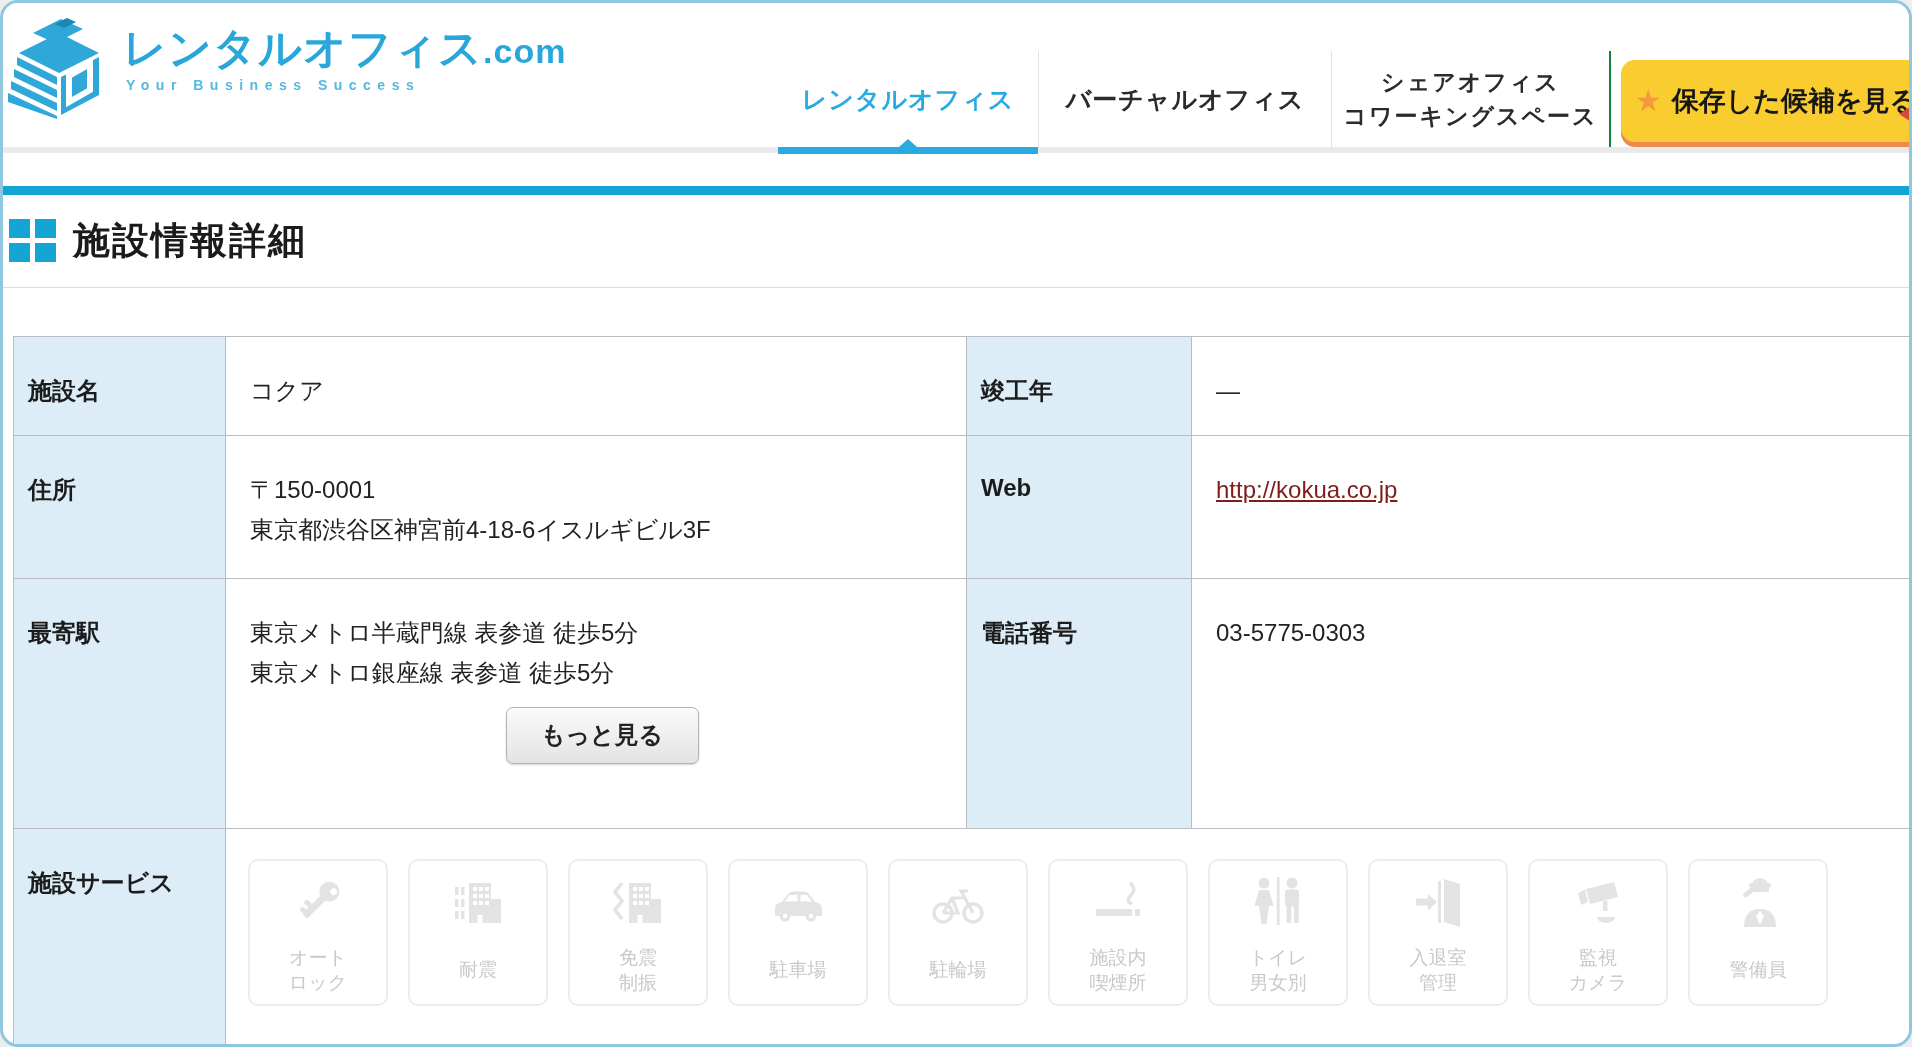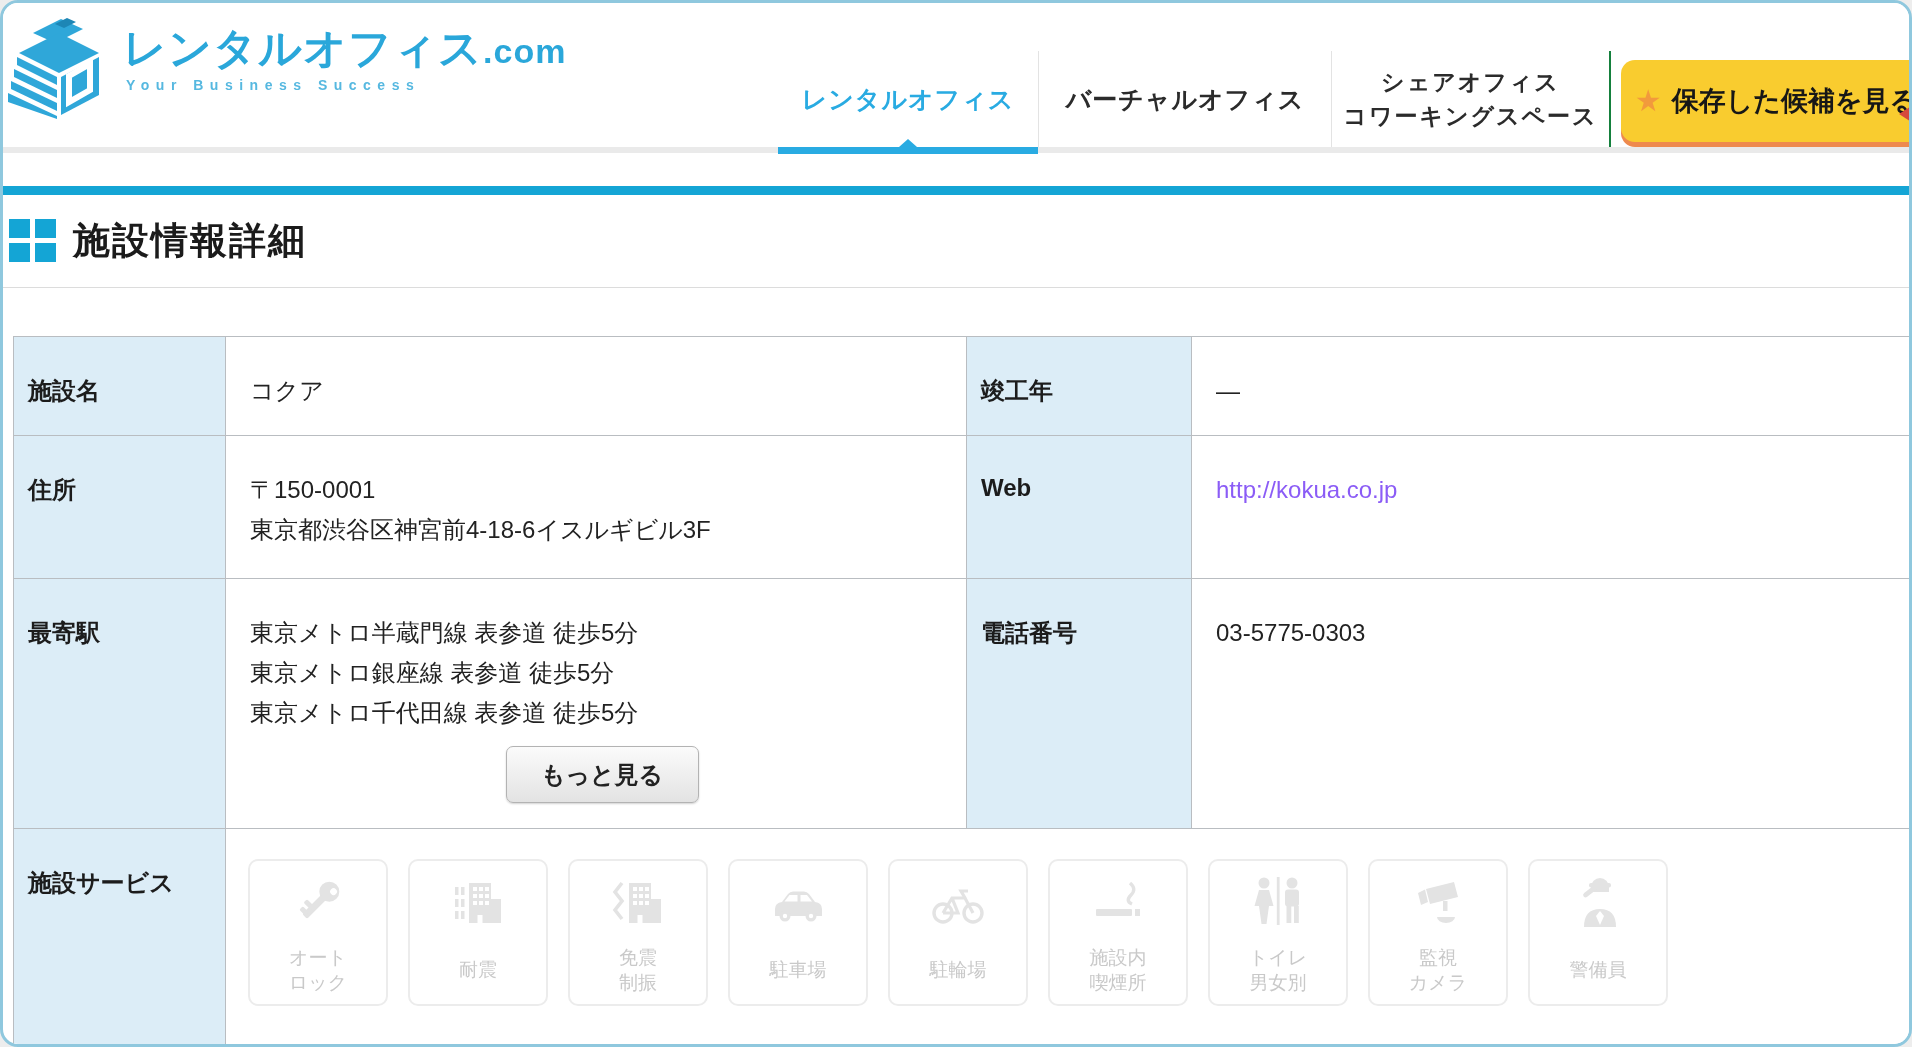--- a/index.html
+++ b/index.html
@@ -47,21 +47,21 @@
 
   
   .info-table{position:absolute;top:333px;left:10px;width:1902px;display:grid;
         grid-template-columns:212px 741px 225px 724px;
         grid-template-rows:99px 143px 250px 240px;
         border-top:1px solid #b9bdc1;border-left:1px solid #b9bdc1;background:#fff;}
   .cell{box-sizing:border-box;border-right:1px solid #b9bdc1;border-bottom:1px solid #b9bdc1;}
   .th{background:#dcedf7;font-weight:700;font-size:24px;color:#1c1c1c;padding:38px 8px 21px 14px;}
   .td{font-size:24px;color:#222;padding:34px 12px 12px 24px;line-height:1.66;}
   .addr{white-space:pre-line;}
-  .weblink{color:#8b5cf6;cursor:pointer;}
+  .weblink{color:#7f1d1d;text-decoration:underline;cursor:pointer;}
   .stations div{line-height:1.66;}
   .more-btn{display:block;margin:14px auto 0;width:193px;height:57px;border:1px solid #b3b3b3;border-radius:7px;
         background:linear-gradient(#fbfbfb,#e3e3e3);font-size:24px;font-weight:700;color:#222;cursor:pointer;
         box-shadow:0 1px 2px rgba(0,0,0,.18);font-family:inherit;}
   .td.services{grid-column:2/5;padding:30px 0 0 22px;}
   .tiles{display:flex;gap:20px;}
   .tile{box-sizing:border-box;width:140px;height:147px;border:2px solid #ececec;border-radius:10px;
         display:flex;flex-direction:column;align-items:center;background:#fff;}
   .tile-icon{margin-top:10px;height:64px;display:flex;align-items:center;justify-content:center;}
   .tile-label{margin-top:auto;height:56px;margin-bottom:6px;display:flex;align-items:center;justify-content:center;
@@ -141,21 +141,20 @@
     <div class="cell th">Web</div>
     <div class="cell td">
       <a class="weblink">http://kokua.co.jp</a>
     </div>
 
     <div class="cell th">最寄駅</div>
     <div class="cell td">
       <div class="stations">
         <div>東京メトロ半蔵門線 表参道 徒歩5分</div>
         <div>東京メトロ銀座線 表参道 徒歩5分</div>
-        <div>東京メトロ千代田線 表参道 徒歩5分</div>
       </div>
       <button class="more-btn">もっと見る</button>
     </div>
     <div class="cell th">電話番号</div>
     <div class="cell td">03-5775-0303</div>
 
     <div class="cell th">施設サービス</div>
     <div class="cell td services">
       <div class="tiles">
 
@@ -275,20 +274,32 @@
               <circle class="gi" cx="42" cy="8" r="5.5"></circle>
               <rect class="gi" x="35" y="14.5" width="14" height="17" rx="3"></rect>
               <rect class="gi" x="36.5" y="31" width="4.8" height="17"></rect>
               <rect class="gi" x="44" y="31" width="4.8" height="17"></rect>
             </svg>
           </span>
           <span class="tile-label">トイレ
 男女別</span>
         </div>
 
+        <div class="tile">
+          <span class="tile-icon">
+            <svg width="56" height="56" viewBox="0 0 56 56">
+              <rect class="gi" x="28" y="6" width="3" height="42"></rect>
+              <polygon class="gi" points="34,4 50,9 50,52 34,47"></polygon>
+              <rect class="gi" x="6" y="23.5" width="12" height="7"></rect>
+              <polygon class="gi" points="18,19 18,35.5 27,27.2"></polygon>
+            </svg>
+          </span>
+          <span class="tile-label">入退室
+管理</span>
+        </div>
 
         <div class="tile">
           <span class="tile-icon">
             <svg width="56" height="56" viewBox="0 0 56 56">
               <polygon class="gi" points="16,14 44,7 48,22 20,29"></polygon>
               <polygon class="gi" points="8,18 15,14.5 18,27 11,30"></polygon>
               <rect class="gi" x="33" y="26" width="4.5" height="10"></rect>
               <path class="gi" d="M27 42 a9 6 0 0 0 18 0 z"></path>
             </svg>
           </span>

